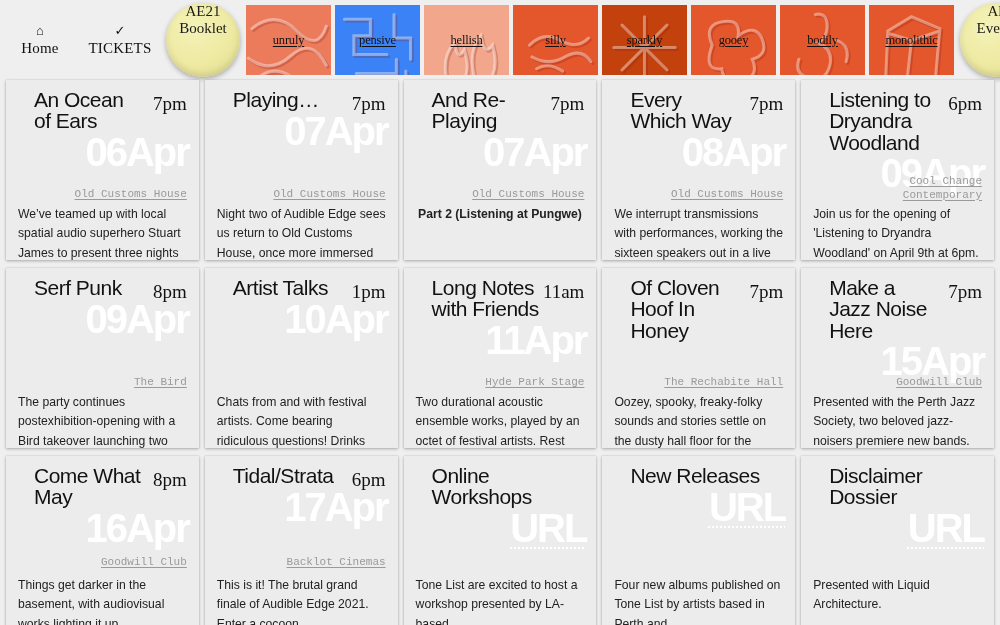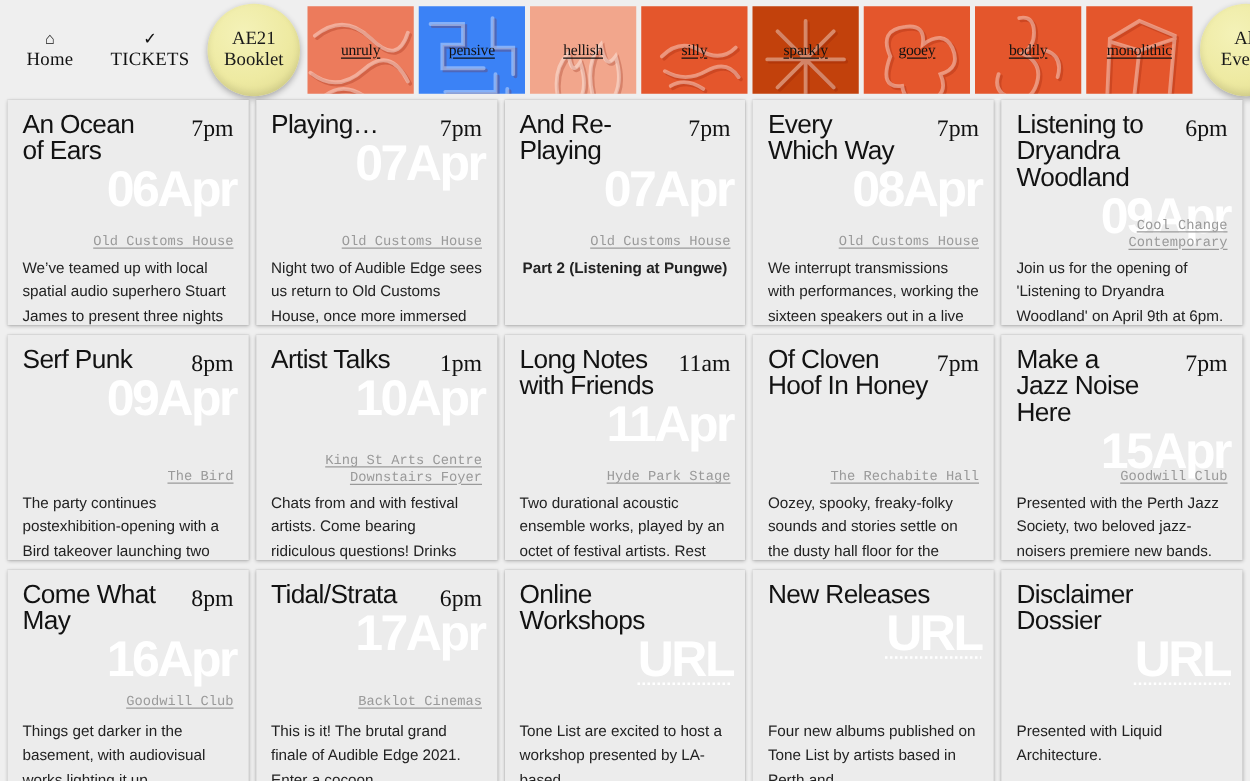--- a/index.html
+++ b/index.html
@@ -48,21 +48,20 @@
 
   .circle-btn {
     width: 74px;
     height: 74px;
     border-radius: 50%;
     background: radial-gradient(circle at 38% 32%, #f4f2b8 0%, #eeeaa2 55%, #dcd78c 100%);
     box-shadow: 0 2px 5px rgba(0,0,0,0.30), inset 0 -3px 6px rgba(0,0,0,0.10);
     display: flex;
     flex-direction: column;
     align-items: center;
-    justify-content: center;
     flex: none;
     cursor: pointer;
     margin: 0 6px;
   }
   .circle-btn span {
     font-family: "Liberation Serif", serif;
     font-size: 15px;
     color: #1a1a1a;
     line-height: 1.15;
     text-align: center;
@@ -121,20 +120,21 @@
     box-shadow: 0 1px 3px rgba(0,0,0,0.28), 0 0 0 0.5px rgba(0,0,0,0.06);
   }
 
   .card-top {
     display: flex;
     align-items: flex-start;
     justify-content: center;
     gap: 4px;
     position: relative;
     z-index: 3;
+    margin-left: 16px;
   }
 
   .card-title {
     font-family: "Liberation Sans", sans-serif;
     font-size: 21px;
     line-height: 1.02;
     color: #121212;
     font-weight: 400;
     letter-spacing: -0.5px;
     flex: 1;
@@ -350,22 +350,20 @@
       <div class="card-body" style="top: 125px;">
         <div>The party continues postexhibition-opening with a Bird takeover launching two new Boorloo-based</div>
       </div>
     </div>
     <div class="card">
       <div class="card-top">
         <div class="card-title">Artist Talks</div>
         <div class="card-time">1pm</div>
       </div>
       <div class="card-date" style="top: 31px;">10Apr</div>
-      <div class="card-venue" style="top: 95px;">King St Arts Centre
-Downstairs Foyer</div>
       <div class="card-body" style="top: 125px;">
         <div>Chats from and with festival artists. Come bearing ridiculous questions! Drinks and snackies provided.</div>
       </div>
     </div>
     <div class="card">
       <div class="card-top">
         <div class="card-title">Long Notes<br>with Friends</div>
         <div class="card-time">11am</div>
       </div>
       <div class="card-date" style="top: 52px;">11Apr</div>

